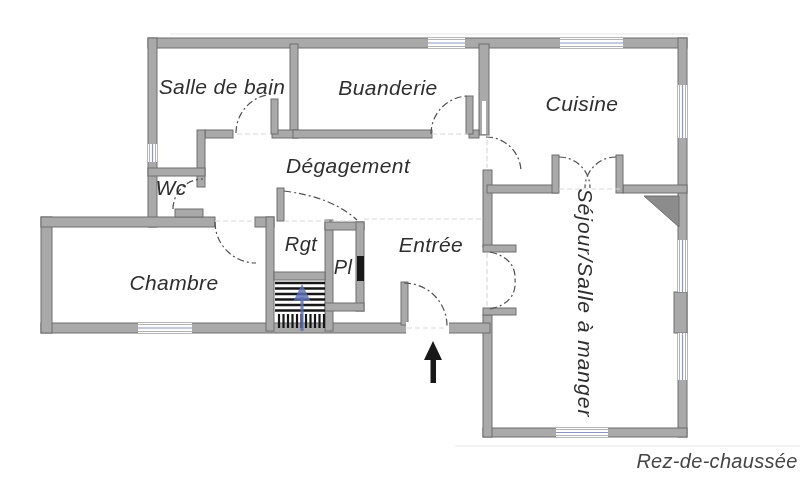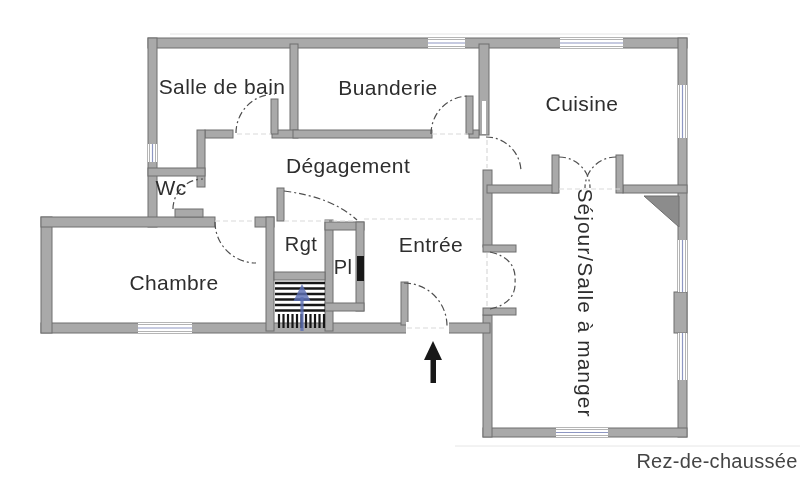--- a/index.html
+++ b/index.html
@@ -1,17 +1,17 @@
 <!DOCTYPE html>
 <html style="--background: #ffffff; --wall-fill: #a9a9a9; --wall-edge: #6e6e6e; --window-line: #8d96c2; --window-edge: #b3b3b3; --door-arc: #4f4f4f; --threshold: #d9d9d9; --stairs: #161616; --stairs-arrow: #5c6fb4; --entrance-arrow: #181818; --corner-feature: #8c8c8c; --label-text: #2e2e2e; --floor-label-text: #454545;"><head>
 <meta charset="utf-8">
 <style>
   html,body{margin:0;padding:0;background:#fff;}
   .stage{position:relative;width:800px;height:491px;background:var(--background,#fff);overflow:hidden;
-         font-family:"Liberation Sans", sans-serif;}
+         font-family:"Liberation Sans", sans-serif;font-style:italic;}
   svg{display:block;}
   .wall{fill:var(--wall-fill,#a9a9a9);stroke:var(--wall-edge,#6e6e6e);stroke-width:1;}
   .wall-dark{fill:var(--entrance-arrow,#181818);stroke:none;}
   .cut{fill:#fff;stroke:none;}
   .win-bg{fill:#fff;stroke:none;}
   .win-edge{stroke:var(--window-edge,#b3b3b3);stroke-width:1;fill:none;}
   .win-line{stroke:var(--window-line,#8d96c2);stroke-width:1.2;fill:none;}
   .arc{fill:none;stroke:var(--door-arc,#4f4f4f);stroke-width:1.2;stroke-dasharray:7 3 2 3;}
   .threshold{fill:none;stroke:var(--threshold,#d9d9d9);stroke-width:1.2;stroke-dasharray:5 3;}
   .faint{stroke:#e6e6e6;stroke-width:1;fill:none;}

